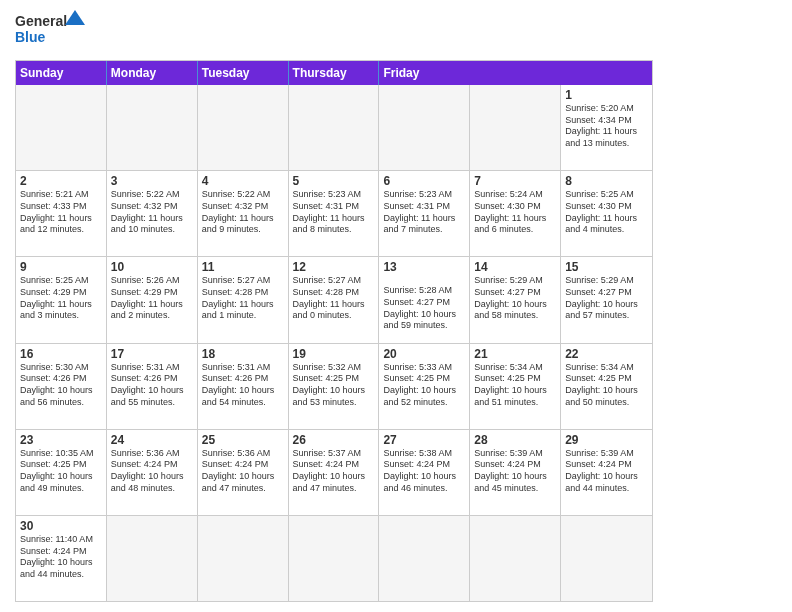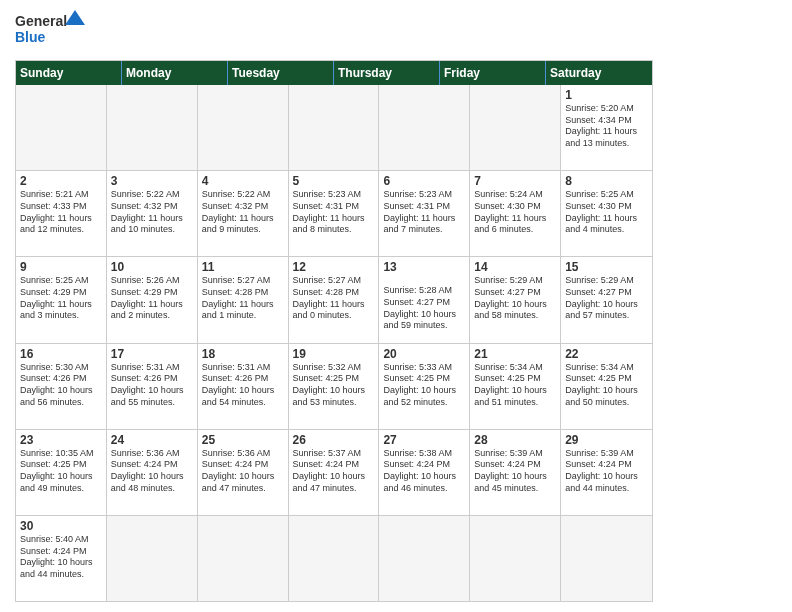--- a/index.html
+++ b/index.html
@@ -42,22 +42,22 @@
       color: #555;
     }
     .calendar {
       flex: 1;
       display: flex;
       flex-direction: column;
       border: 1px solid #ccc;
     }
     .cal-header-row {
       display: grid;
-      grid-template-columns: repeat(6, 1fr);
-      background: #14532d;
+      grid-template-columns: repeat(7, 1fr);
+      background: #6d28d9;
     }
     .cal-header-cell {
       color: #fff;
       font-size: 12px;
       font-weight: bold;
       padding: 5px 4px;
       text-align: left;
       border-right: 1px solid #4a8fd4;
     }
     .cal-header-cell:last-child { border-right: none; }
@@ -116,21 +116,20 @@
     </div>
   </div>
 
   <div class="calendar">
     <div class="cal-header-row">
     <div class="cal-header-cell">Sunday</div>
         <div class="cal-header-cell">Monday</div>
         <div class="cal-header-cell">Tuesday</div>
         <div class="cal-header-cell">Thursday</div>
         <div class="cal-header-cell">Friday</div>
-        <div class="cal-header-cell">Saturday</div>
       </div>
     <div class="cal-body">
     <div class="cal-row">
           <div class="cal-cell empty"></div>
           <div class="cal-cell empty"></div>
           <div class="cal-cell empty"></div>
           <div class="cal-cell empty"></div>
           <div class="cal-cell empty"></div>
           <div class="cal-cell empty"></div>
           <div class="cal-cell">
@@ -312,21 +311,21 @@
           <div class="cal-cell">
             <span class="date-num">29</span>
             <div class="cell-info" style="white-space: pre-line;">Sunrise: 5:39 AM
 Sunset: 4:24 PM
 Daylight: 10 hours and 44 minutes.</div>
           </div>
         </div>
         <div class="cal-row">
           <div class="cal-cell">
             <span class="date-num">30</span>
-            <div class="cell-info" style="white-space: pre-line;">Sunrise: 5:40 AM
+            <div class="cell-info" style="white-space: pre-line;">Sunrise: 11:40 AM
 Sunset: 4:24 PM
 Daylight: 10 hours and 44 minutes.</div>
           </div>
           <div class="cal-cell empty"></div>
           <div class="cal-cell empty"></div>
           <div class="cal-cell empty"></div>
           <div class="cal-cell empty"></div>
           <div class="cal-cell empty"></div>
           <div class="cal-cell empty"></div>
         </div>

